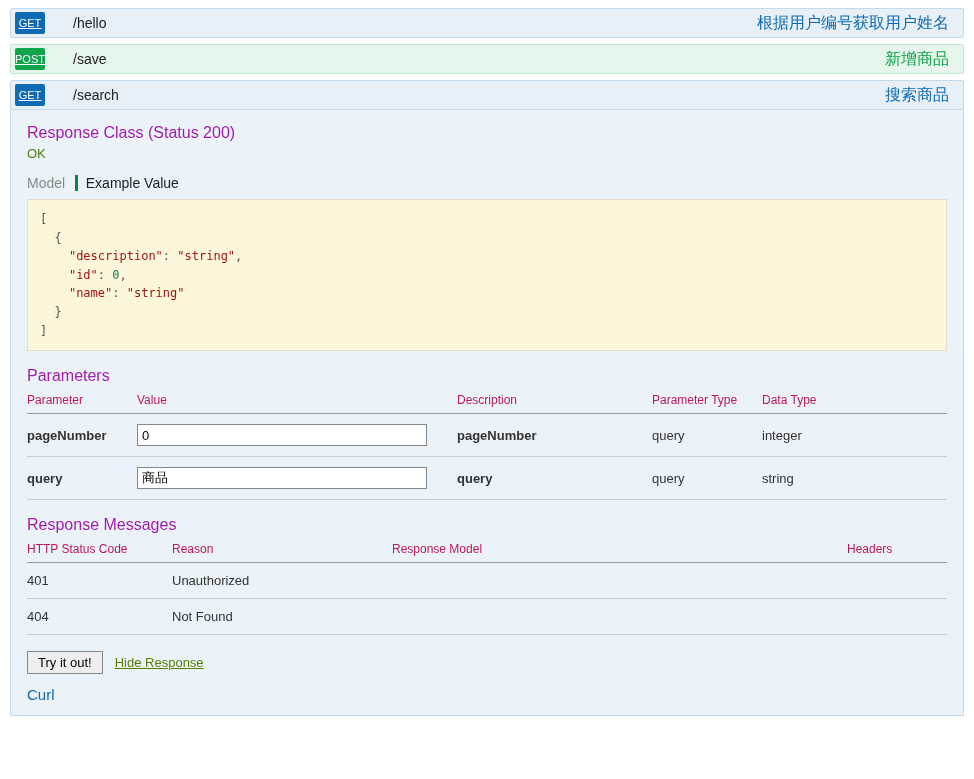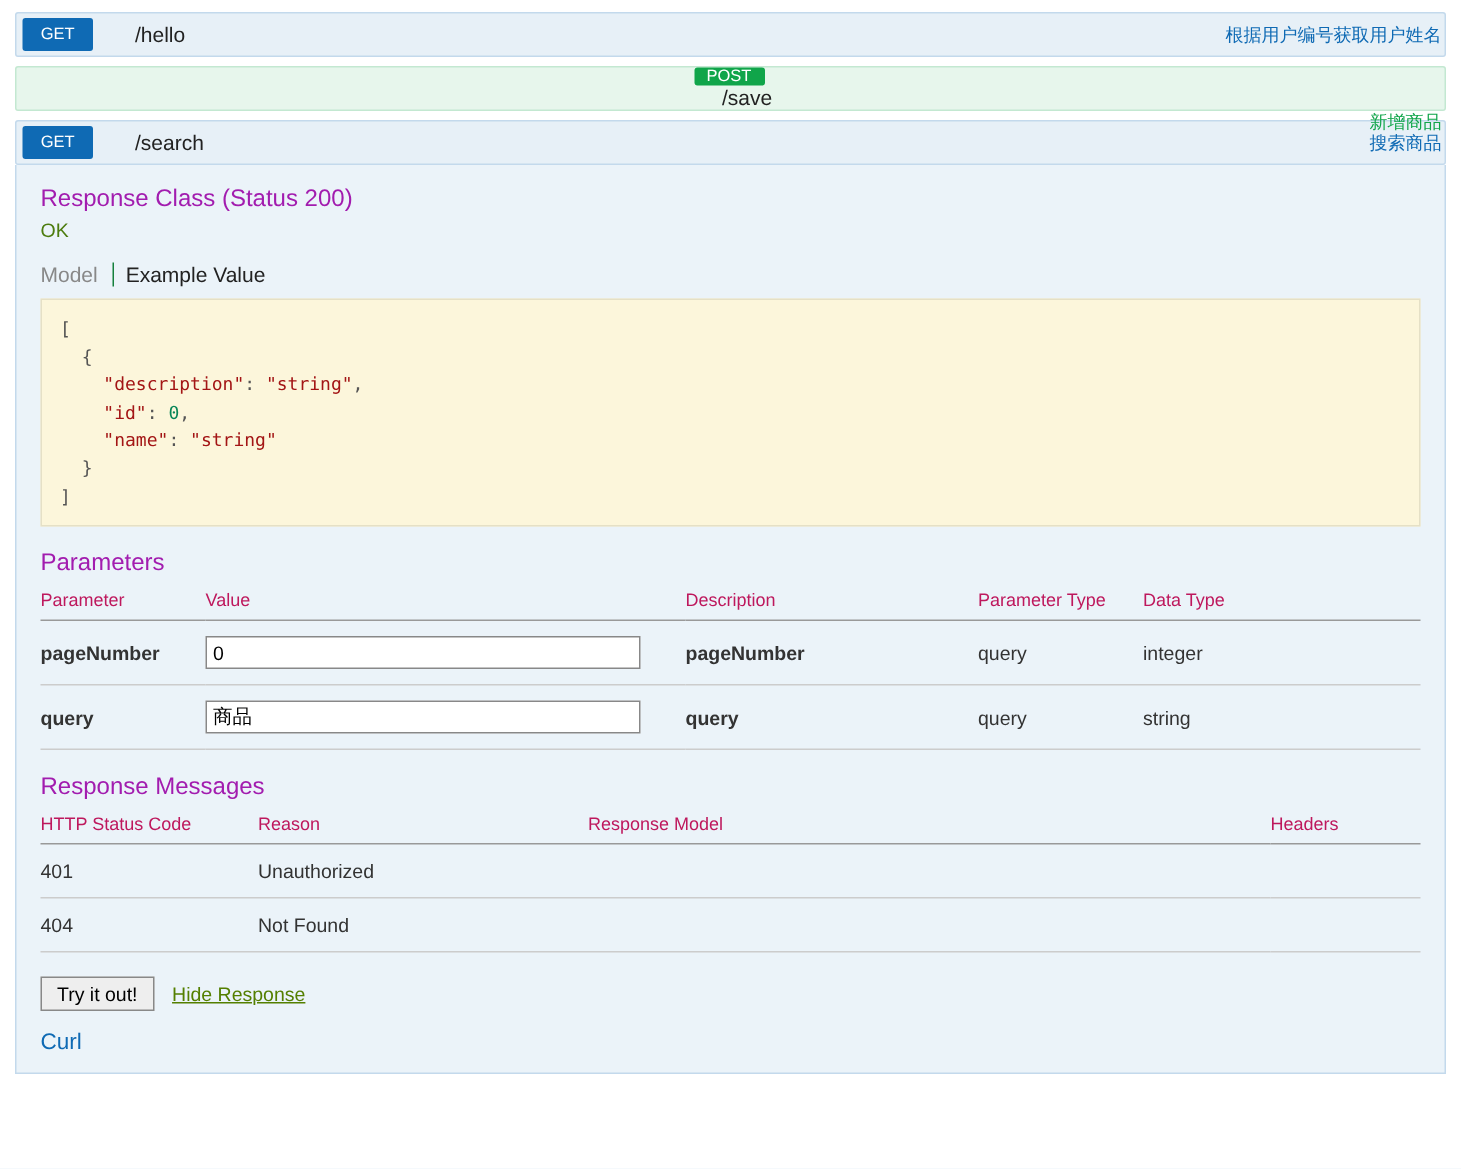--- a/index.html
+++ b/index.html
@@ -22,46 +22,46 @@
     padding: 0;
     cursor: pointer;
   }
   .endpoint-row.get {
     background: #e7f0f7;
     border-color: #c3d9ec;
   }
   .endpoint-row.post {
     background: #e7f6ec;
     border-color: #c3e8d1;
-    flex-direction: column;
   }
   .method-badge {
     display: inline-flex;
     align-items: center;
     justify-content: center;
     color: #fff;
     font-size: 11px;
     font-weight: 500;
-    width: 47px;
+    width: 30px;
     height: 22px;
     margin: 0 6px 0 4px;
     border-radius: 2px;
+    text-decoration: underline;
   }
   .method-badge.get { background: #0f6ab4; }
   .method-badge.post { background: #10a54a; }
   .endpoint-path {
     flex: 0 0 auto;
     font-size: 14px;
     color: #222;
     margin-left: 22px;
   }
   .endpoint-desc {
     margin-left: auto;
-    margin-right: 2px;
-    font-size: 12px;
+    margin-right: 14px;
+    font-size: 16px;
   }
   .endpoint-desc.get { color: #0f6ab4; }
   .endpoint-desc.post { color: #10a54a; }
 
   .expanded-panel {
     border: 1px solid #c3d9ec;
     border-top: none;
     background: #ebf3f9;
     margin-top: -6px;
     margin-bottom: 6px;
@@ -83,21 +83,21 @@
   }
   .tab {
     display: inline-block;
     padding: 0 6px 0 0;
     font-size: 14px;
     color: #888;
     cursor: pointer;
   }
   .tab.active {
     color: #222;
-    border-left: 1px solid #15803d;
+    border-left: 3px solid #15803d;
     padding-left: 8px;
   }
   .code-block {
     background: #fcf6db;
     border: 1px solid #e5e0c6;
     padding: 10px 12px;
     font-family: Consolas, Menlo, monospace;
     font-size: 12px;
     line-height: 1.55;
     white-space: pre;

